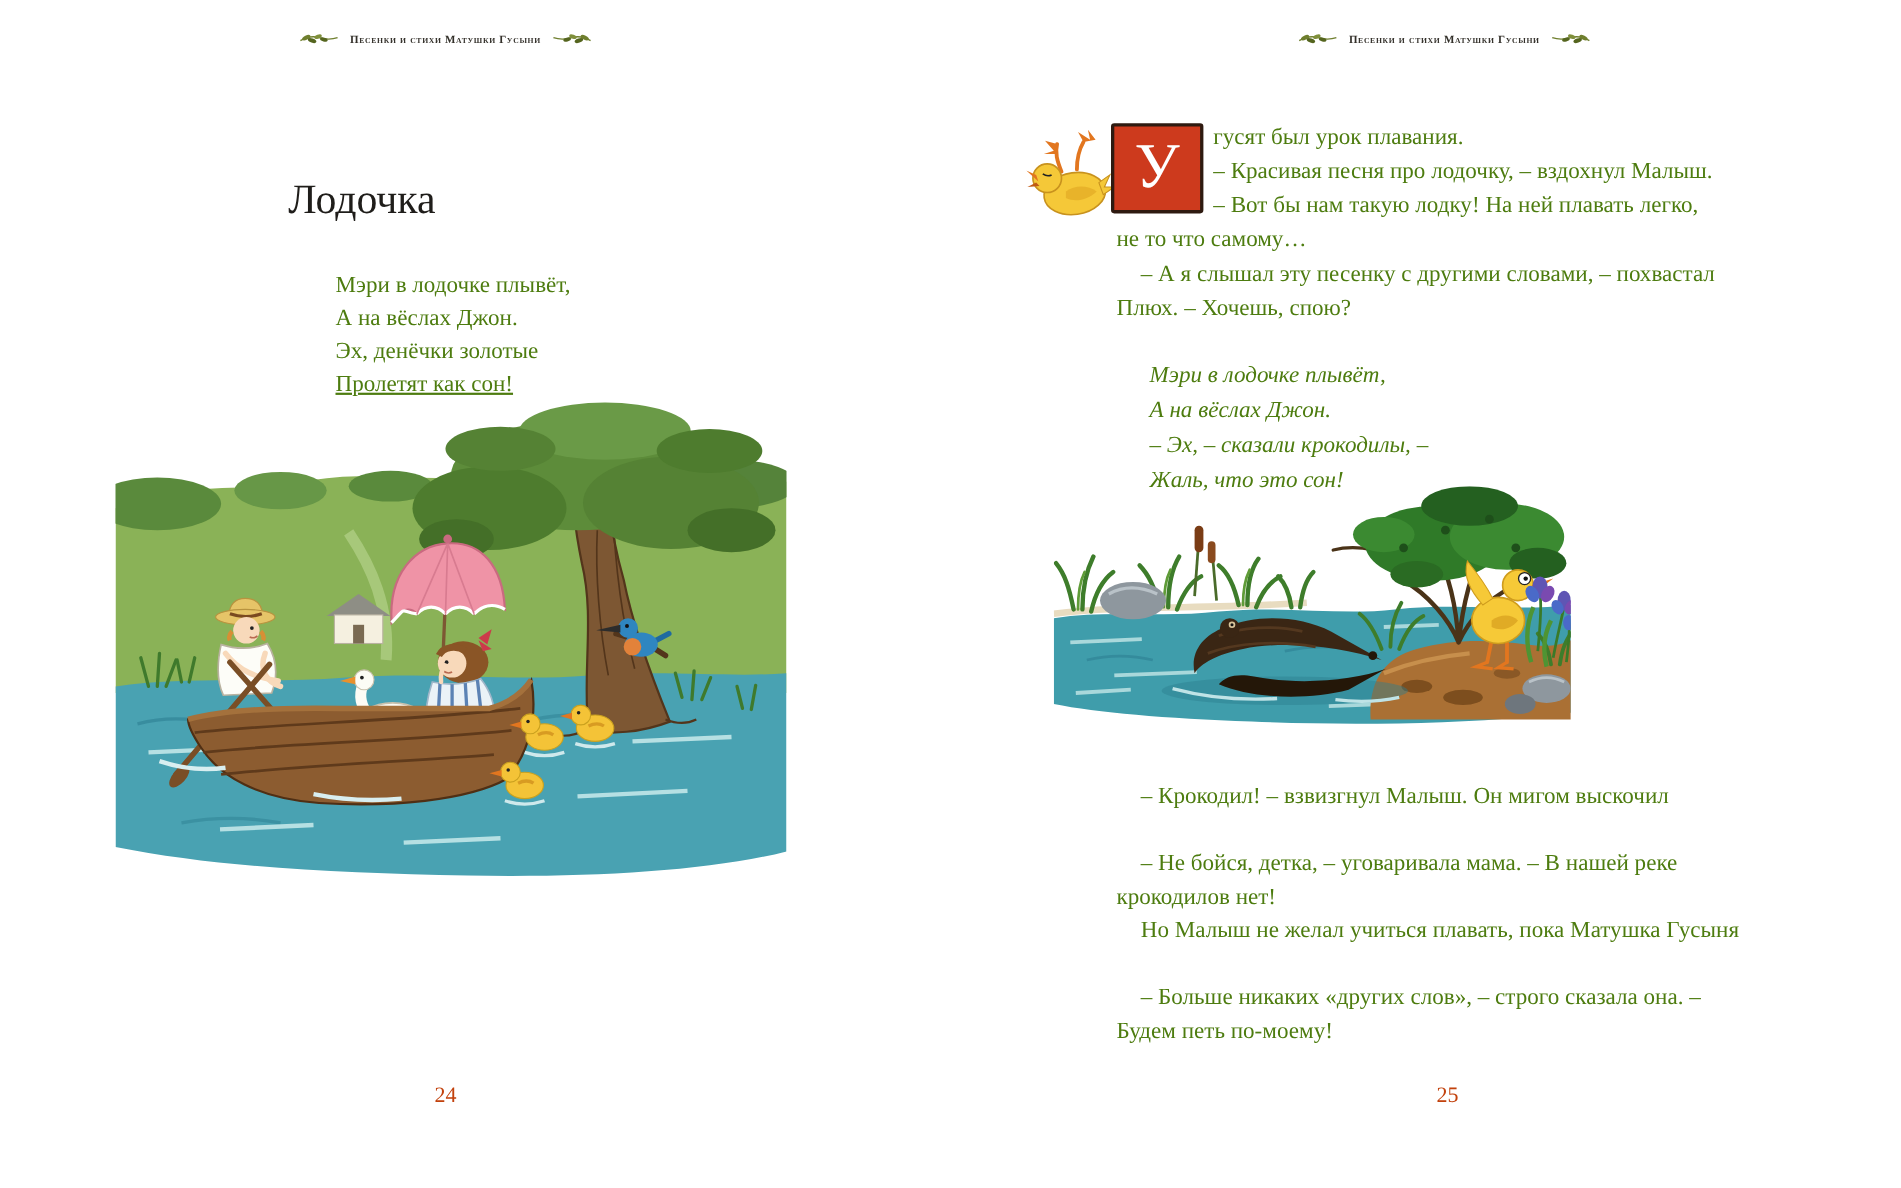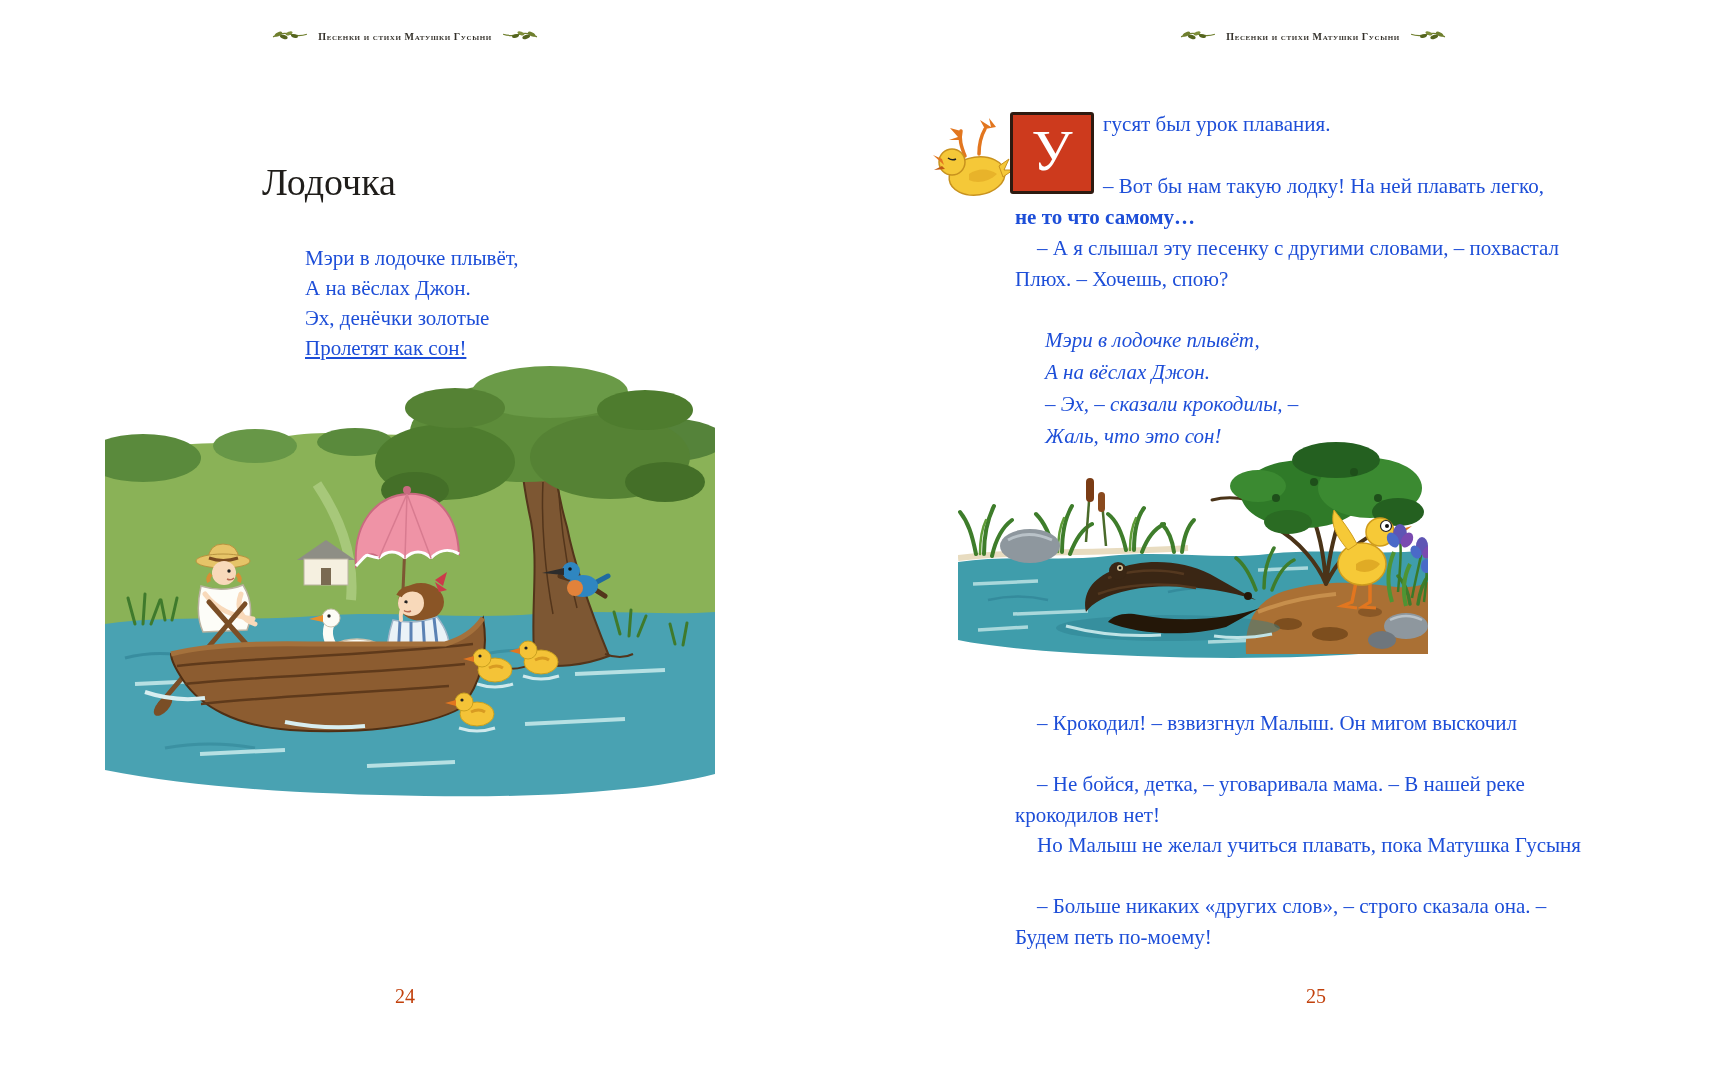--- a/index.html
+++ b/index.html
@@ -18,21 +18,21 @@
     font-size:10px;font-weight:bold;font-variant:small-caps;letter-spacing:.6px;
     color:#33302a;white-space:nowrap;
   }
   .sprig{width:38px;height:16px;flex:0 0 auto;}
   .sprig.mir{transform:scaleX(-1);}
   .chapter-title{
     position:absolute;width:300px;text-align:left;font-size:38px;
     color:#1f1d1a;white-space:nowrap;
   }
   .line{
-    position:absolute;font-size:21px;line-height:25px;white-space:nowrap;color:#1d4ed8;
+    position:absolute;font-size:21px;line-height:25px;white-space:nowrap;color:#4d7c0f;
   }
   .line.it{font-style:italic;}
   .pagenum{
     position:absolute;width:60px;text-align:center;font-size:20px;color:#c2410c;
   }
   .dropcap{
     position:absolute;width:84px;height:82px;background:#cd3a1d;
     border:3px solid #2e1a10;border-radius:3px;display:flex;align-items:center;
     justify-content:center;box-sizing:border-box;
   }
@@ -252,22 +252,23 @@
       <polygon points="9,43 0,39 11,49" fill="#e2761f"></polygon>
       <polygon points="9,50 1,54 12,53" fill="#c05a14"></polygon>
       <path d="M15,42 q4,3 8,1" stroke="#222" stroke-width="1.5" fill="none"></path>
     </svg>
 
     <div class="dropcap" style="left:146px;top:112px;">
       <span>У</span>
     </div>
 
     <div class="line" style="left:239px;top:112px;">гусят был урок плавания.</div>
+    <div class="line" style="left:239px;top:143px;">– Красивая песня про лодочку, – вздохнул Малыш.</div>
     <div class="line" style="left:239px;top:174px;">– Вот бы нам такую лодку! На ней плавать легко,</div>
-    <div class="line" style="left:151px;top:205px;font-weight:bold;">не то что самому…</div>
+    <div class="line" style="left:151px;top:205px;">не то что самому…</div>
     <div class="line" style="left:173px;top:236px;">– А я слышал эту песенку с другими словами, – похвастал</div>
     <div class="line" style="left:151px;top:267px;">Плюх. – Хочешь, спою?</div>
 
     <div class="line it" style="left:181px;top:328px;">Мэри в лодочке плывёт,</div>
     <div class="line it" style="left:181px;top:360px;">А на вёслах Джон.</div>
     <div class="line it" style="left:181px;top:392px;">– Эх, – сказали крокодилы, –</div>
     <div class="line it" style="left:181px;top:424px;">Жаль, что это сон!</div>
 
     <svg style="position:absolute;left:94px;top:442px;" width="470" height="218" viewBox="0 0 470 218">
 

